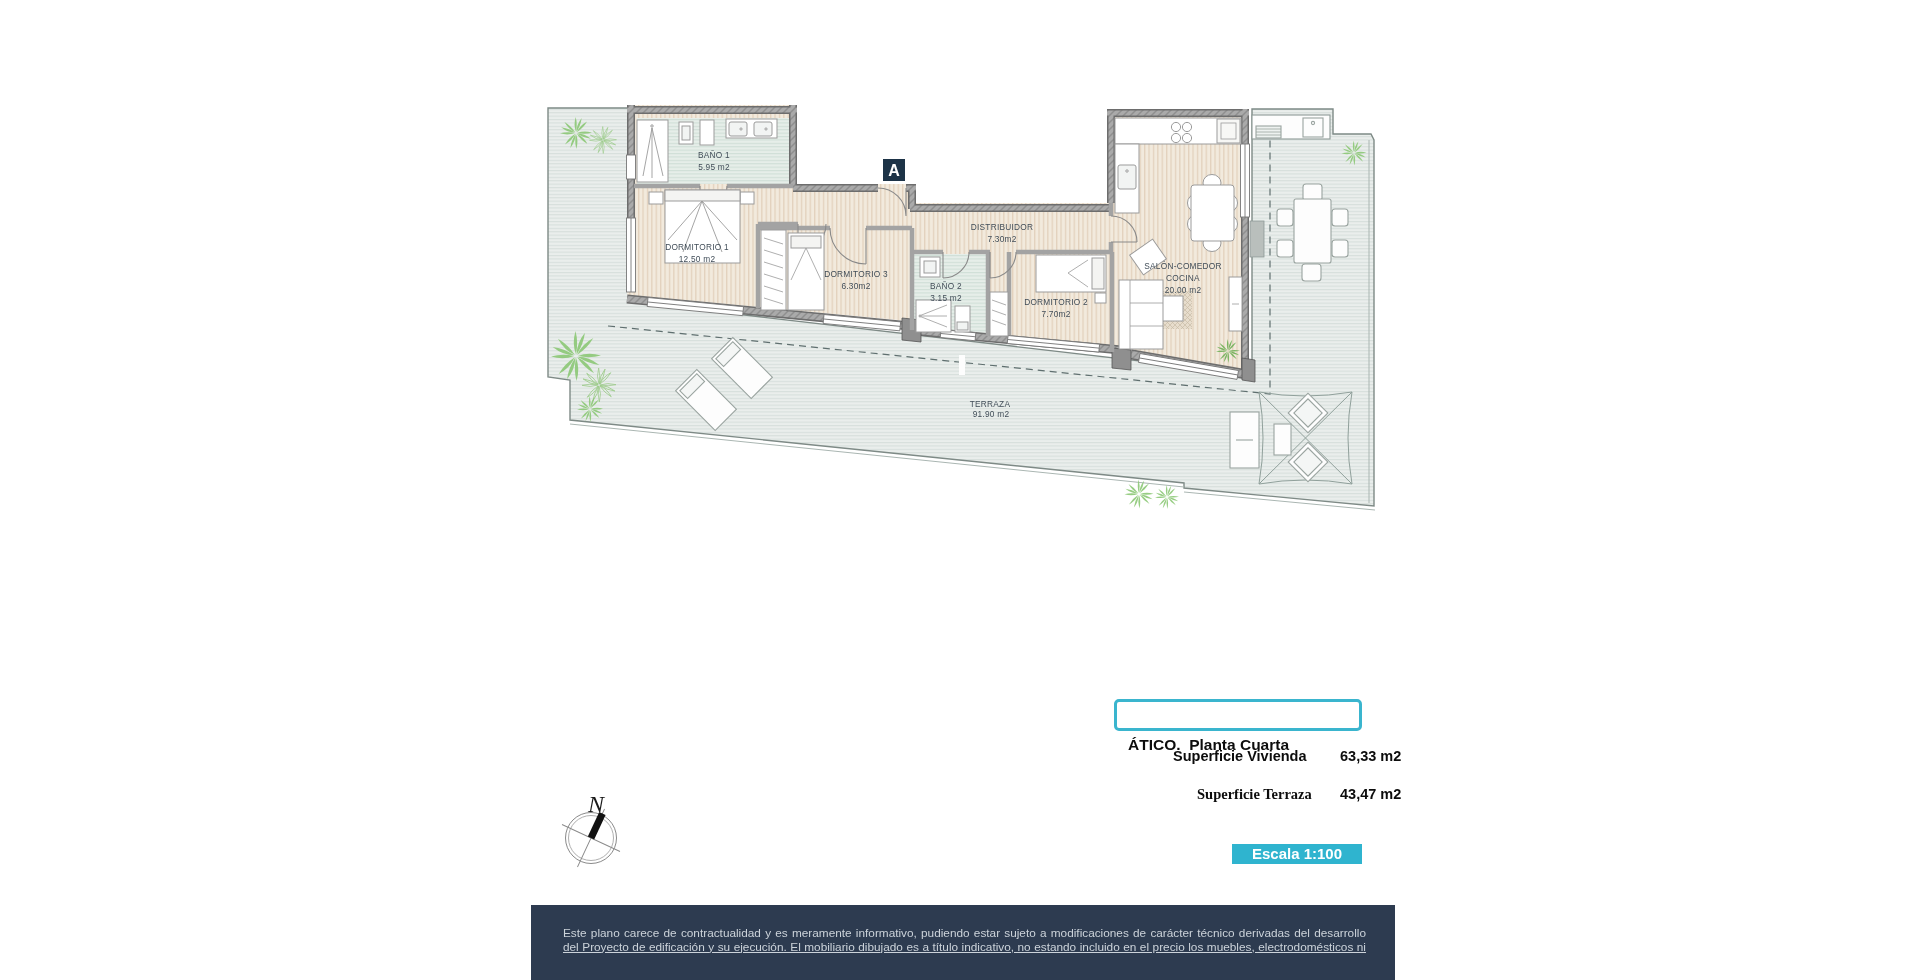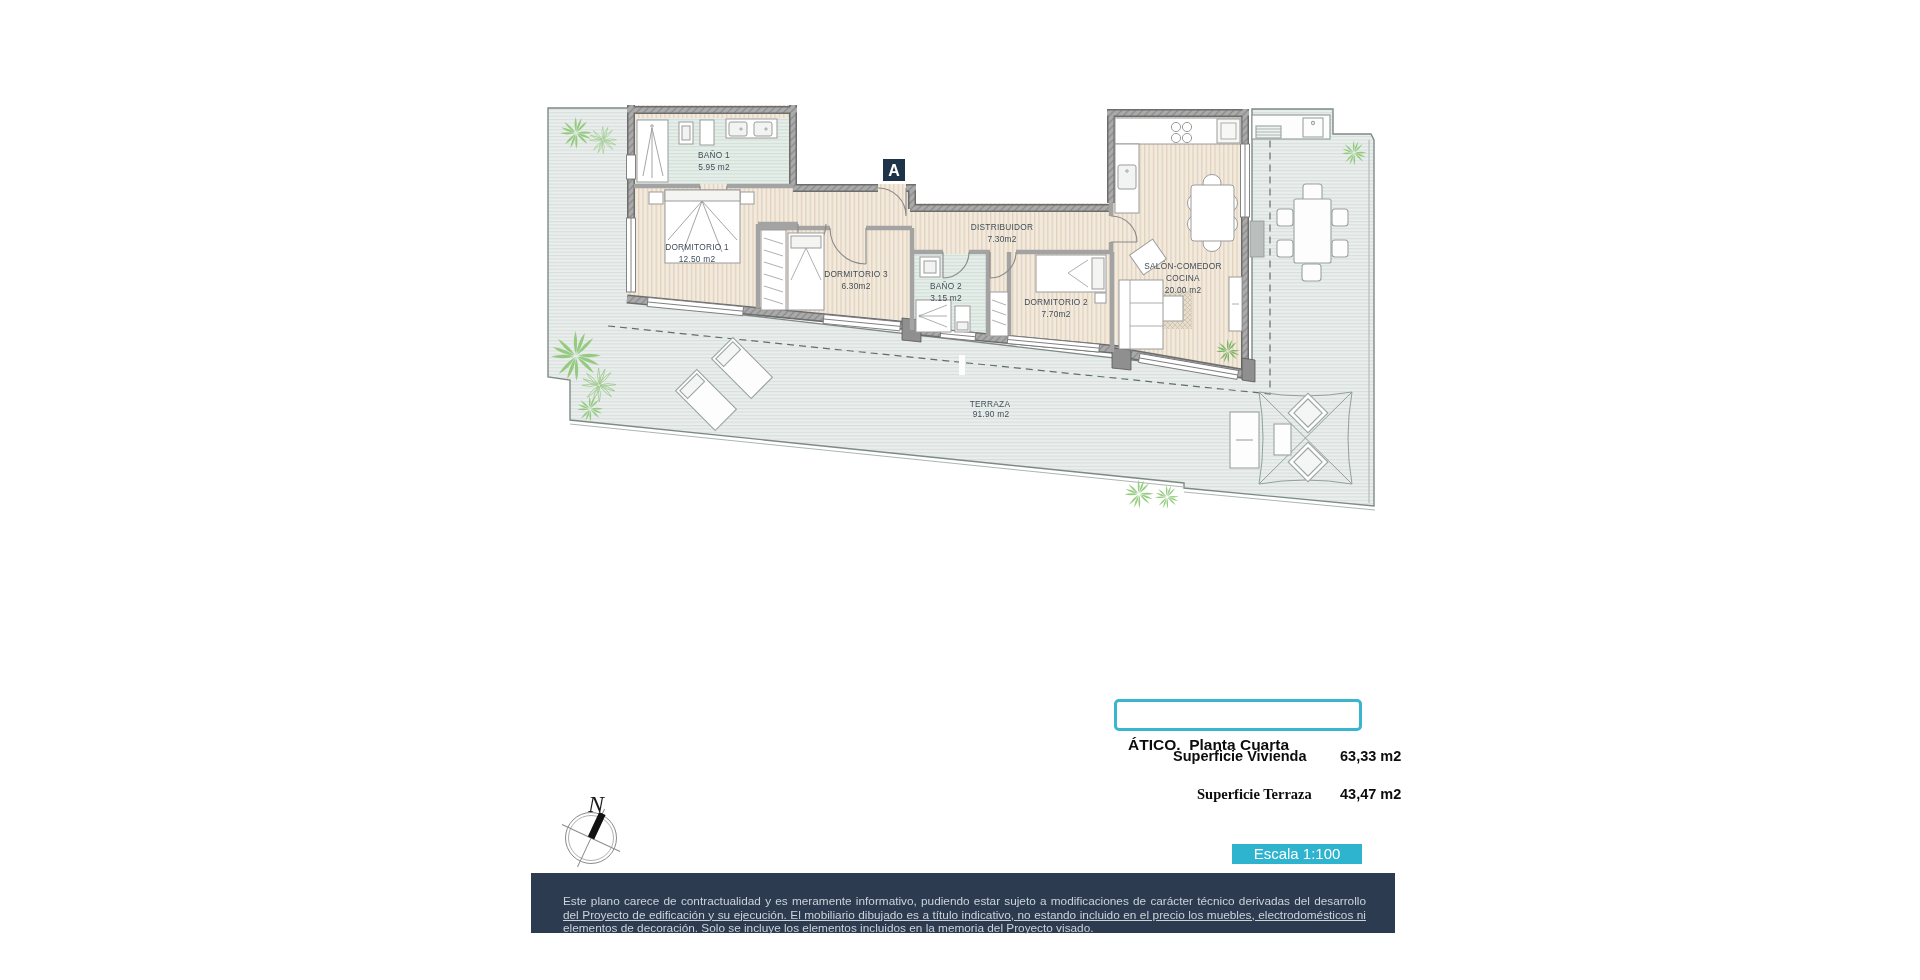--- a/index.html
+++ b/index.html
@@ -4,22 +4,22 @@
 <style>
   html,body{margin:0;padding:0;background:#ffffff;width:1920px;height:980px;overflow:hidden;}
   *{box-sizing:border-box;}
   body{font-family:"Liberation Sans",sans-serif;}
   #page{position:relative;width:1920px;height:980px;background:#fff;}
   svg{position:absolute;top:0;left:0;}
   .lbl{font-family:"Liberation Sans",sans-serif;fill:#414d58;font-size:8.3px;letter-spacing:.25px;text-anchor:middle;}
   #infobox{position:absolute;left:1114px;top:699px;width:248px;height:32px;border:3px solid #3ab5ce;border-radius:5px;background:#fff;}
   #infobox span{position:absolute;left:11px;top:6px;font-size:15.5px;font-weight:bold;color:#0c0c0c;white-space:pre;margin-top:28px;}
   .srow{position:absolute;font-size:14.5px;font-weight:bold;color:#0c0c0c;margin-left:48px;}
-  #escala{position:absolute;left:1232px;top:844px;width:130px;height:20px;background:#2fb4cf;color:#fff;font-size:15px;font-weight:normal;text-align:center;line-height:20px;}
-  #footer{position:absolute;left:531px;top:873px;width:864px;height:60px;background:#2d3b50;color:#ccd3da;font-size:11.8px;}
+  #escala{position:absolute;left:1232px;top:844px;width:130px;height:20px;background:#2fb4cf;color:#fff;font-size:15px;font-weight:bold;text-align:center;line-height:20px;}
+  #footer{position:absolute;left:531px;top:905px;width:864px;height:75px;background:#2d3b50;color:#ccd3da;font-size:11.8px;}
   #footer div{position:absolute;left:32px;width:803px;line-height:13.5px;white-space:nowrap;}
   .just{text-align:justify;text-align-last:justify;white-space:normal !important;}
 </style>
 </head>
 <body>
 <div id="page">
 <svg width="1920" height="980" viewBox="0 0 1920 980">
 <defs>
   <pattern id="terr" width="6" height="3.4" patternUnits="userSpaceOnUse">
     <rect width="6" height="3.4" fill="#eaeeec"></rect>
@@ -332,15 +332,14 @@
     </div>
 <div class="srow" style="left:1125px;top:748px;">Superficie Vivienda</div>
 <div class="srow" style="left:1292px;top:748px;">63,33 m2</div>
 <div class="srow" style="left:1149px;top:786px;font-family:Liberation Serif, serif;">Superficie Terraza</div>
 <div class="srow" style="left:1292px;top:786px;">43,47 m2</div>
 <div id="escala">Escala 1:100</div>
 
 <div id="footer">
   <div class="just" style="top:22px;">Este plano carece de contractualidad y es meramente informativo, pudiendo estar sujeto a modificaciones de carácter técnico derivadas del desarrollo</div>
   <div class="just" style="top:35.5px;text-decoration:underline;">del Proyecto de edificación y su ejecución. El mobiliario dibujado es a título indicativo, no estando incluido en el precio los muebles, electrodomésticos ni</div>
-  <div style="top:49px;">elementos de decoración. Solo se incluye los elementos incluidos en la memoria del Proyecto visado.</div>
 </div>
 </div>
 
 </body></html>

